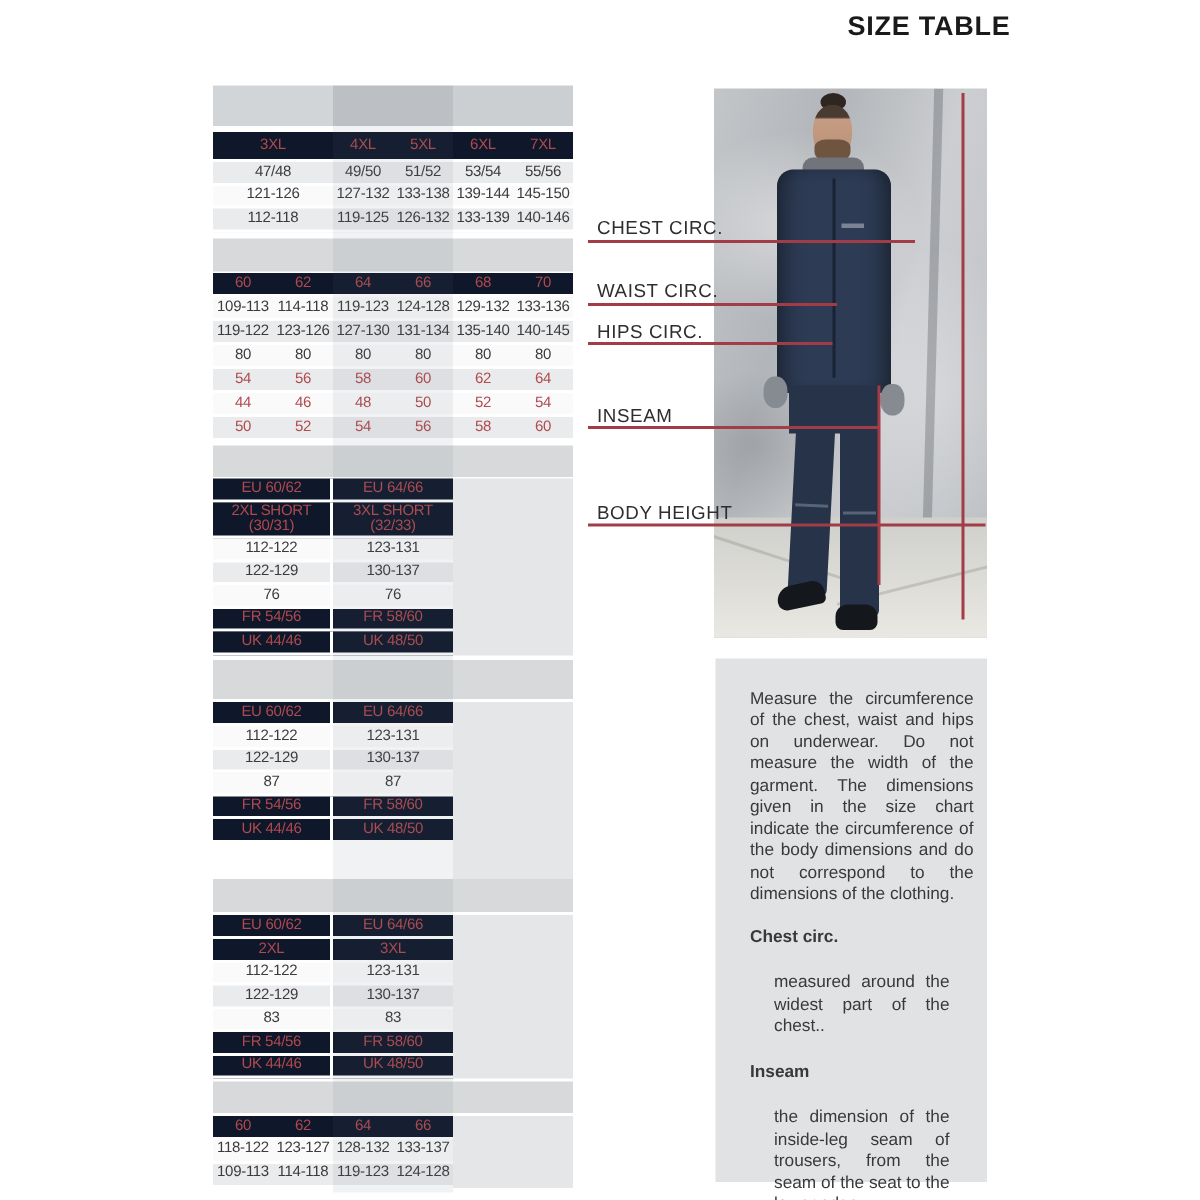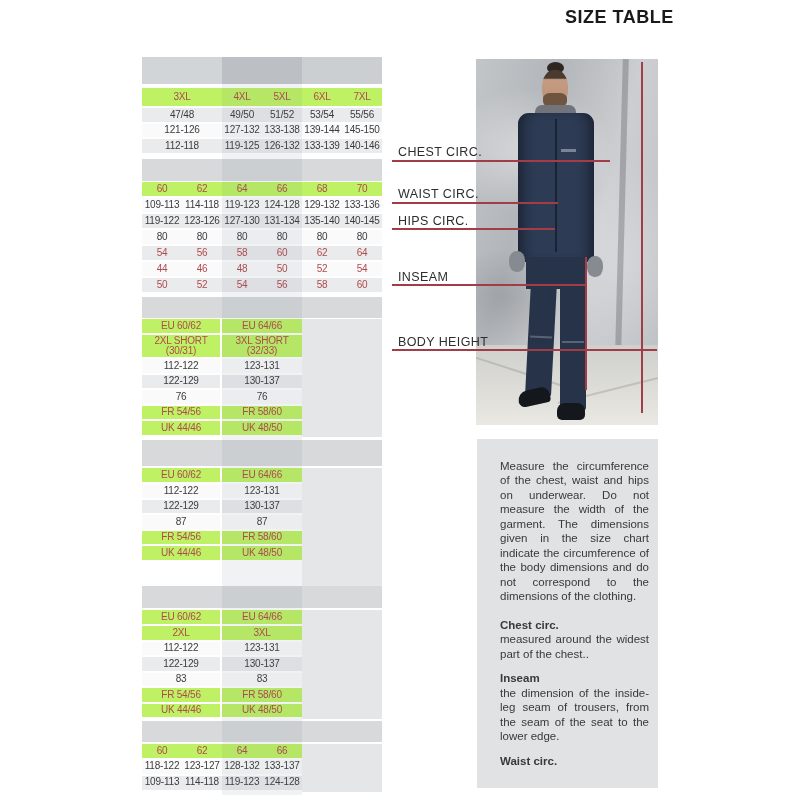--- a/index.html
+++ b/index.html
@@ -16,21 +16,21 @@
   .tsep.header{background:#d2d5d7;}
   .tsep .hb1{position:absolute;left:80px;top:0;width:80px;height:100%;background:rgba(90,96,104,.10);}
   .tsep .hb2{position:absolute;left:160px;top:0;width:80px;height:100%;background:rgba(90,96,104,.05);}
   .tsection{position:absolute;left:0;width:240px;}
   .trow{display:grid;grid-template-columns:repeat(6,40px);}
   .tcell{display:flex;align-items:center;justify-content:center;box-sizing:border-box;
          font-size:10px;letter-spacing:-.2px;font-weight:500;color:#3b3b3d;
          border-bottom:2px solid #fff;white-space:pre-line;text-align:center;line-height:1.05;}
   .tcell.red{color:#b04a4e;}
   .tcell.gap{border-right:2px solid #fff;}
-  .bg-d{background:#bef264;}
+  .bg-d{background:#0f172a;}
   .bg-g{background:#eaebed;}
   .bg-w{background:#fafafb;}
   .tfiller{position:absolute;right:0;top:0;width:80px;background:#e5e6e8;}
   .colband{position:absolute;left:80px;top:0;width:80px;height:100%;
            background:rgba(105,110,118,.09);pointer-events:none;z-index:5;}
 
   
   .photo{position:absolute;left:476px;top:59px;width:182px;height:366px;overflow:hidden;
          background:
            radial-gradient(120px 90px at 30% 25%,rgba(255,255,255,.45),rgba(255,255,255,0) 70%),
@@ -73,21 +73,21 @@
   .mline{position:absolute;height:2px;background:#a23c46;z-index:6;}
   .vline{position:absolute;width:2px;background:#a23c46;z-index:6;}
 
   
   .panel{position:absolute;left:477px;top:439px;width:181px;height:349px;background:#e1e2e3;
          box-sizing:border-box;padding:20px 9px 0 23px;color:#39393b;}
   .panel p{margin:0;font-size:11.5px;line-height:1.26;text-align:justify;}
   .defs{margin-top:14px;}
   .def{margin-top:10px;}
   .def .term{font-weight:700;font-size:11.5px;line-height:1.26;}
-  .def .desc{font-size:11.5px;line-height:1.26;text-align:justify;margin:0;}
+  .def .desc{font-size:11.5px;line-height:1.26;text-align:justify;margin:16px;}
 </style>
 </head>
 <body>
 
 <div class="canvas">
 
   <div class="page-title">SIZE TABLE</div>
 
   <div class="table-wrap">
     <div class="colband"></div>

